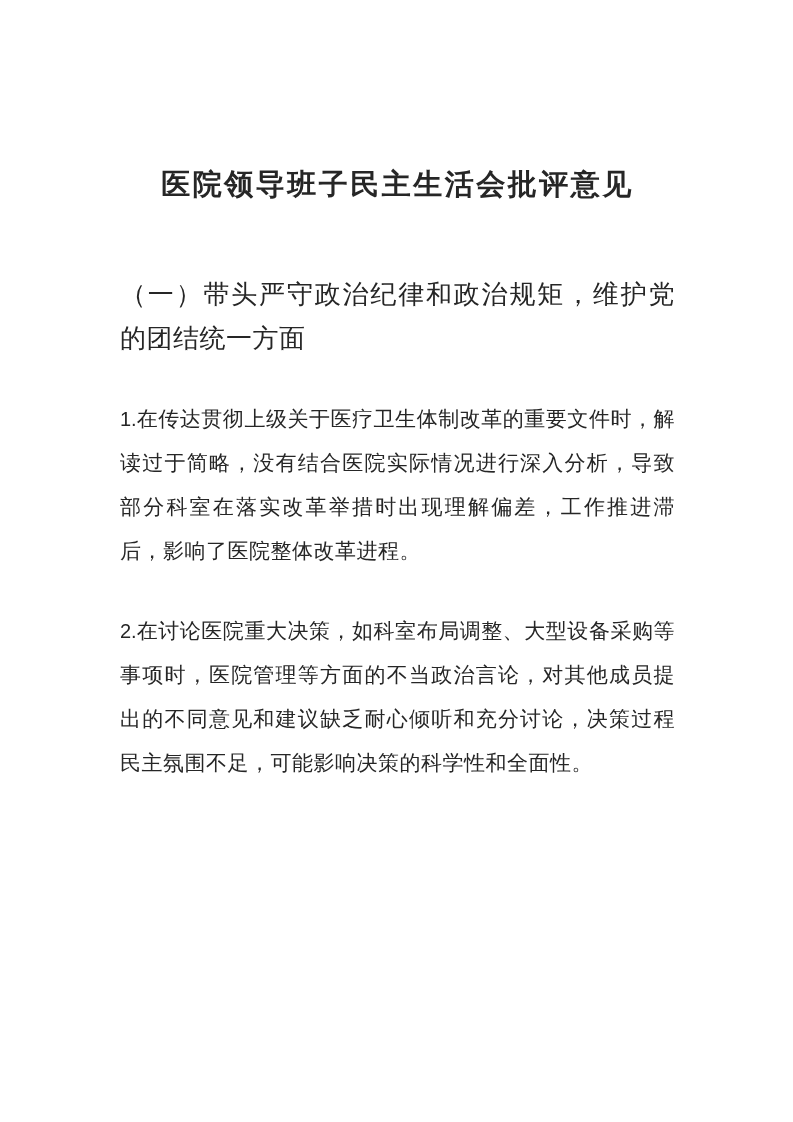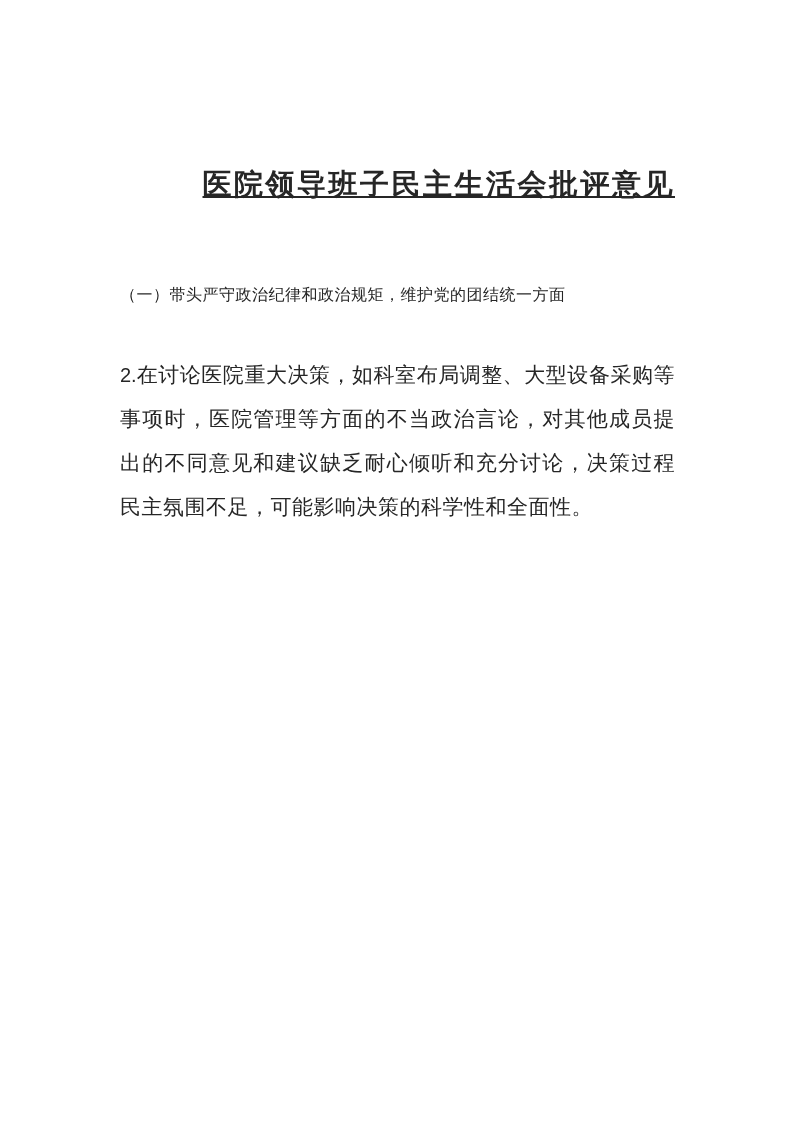--- a/index.html
+++ b/index.html
@@ -16,28 +16,27 @@
     padding: 166px 118px 0 120px;
     color: #262626;
     font-family: "Liberation Serif", "DejaVu Serif", serif;
     overflow: hidden;
   }
   .doc-title {
     margin: 0;
     font-size: 29px;
     font-weight: bold;
     line-height: 36px;
-    text-align: right;
+    text-align: center;
     letter-spacing: 2.5px;
     white-space: nowrap;
-    text-decoration: underline;
   }
   .section-heading {
     margin: 71px 0 0 0;
-    font-size: 16px;
+    font-size: 26px;
     line-height: 44px;
     letter-spacing: 0.5px;
     text-align: justify;
   }
   .para {
     margin: 36px 0 0 0;
     font-size: 21px;
     line-height: 44px;
     letter-spacing: 0.5px;
     text-align: justify;
@@ -50,17 +49,18 @@
 </style>
 </head>
 <body>
 
 <div class="page">
 
   <h1 class="doc-title">医院领导班子民主生活会批评意见</h1>
 
   <p class="section-heading">（一）带头严守政治纪律和政治规矩，维护党的团结统一方面</p>
 
+  <p class="para"><span class="para-number">1.</span><span>在传达贯彻上级关于医疗卫生体制改革的重要文件时，解读过于简略，没有结合医院实际情况进行深入分析，导致部分科室在落实改革举措时出现理解偏差，工作推进滞后，影响了医院整体改革进程。</span></p>
 
   <p class="para"><span class="para-number">2.</span><span>在讨论医院重大决策，如科室布局调整、大型设备采购等事项时，医院管理等方面的不当政治言论，对其他成员提出的不同意见和建议缺乏耐心倾听和充分讨论，决策过程民主氛围不足，可能影响决策的科学性和全面性。</span></p>
 
 
 </div>
 
 </body></html>

